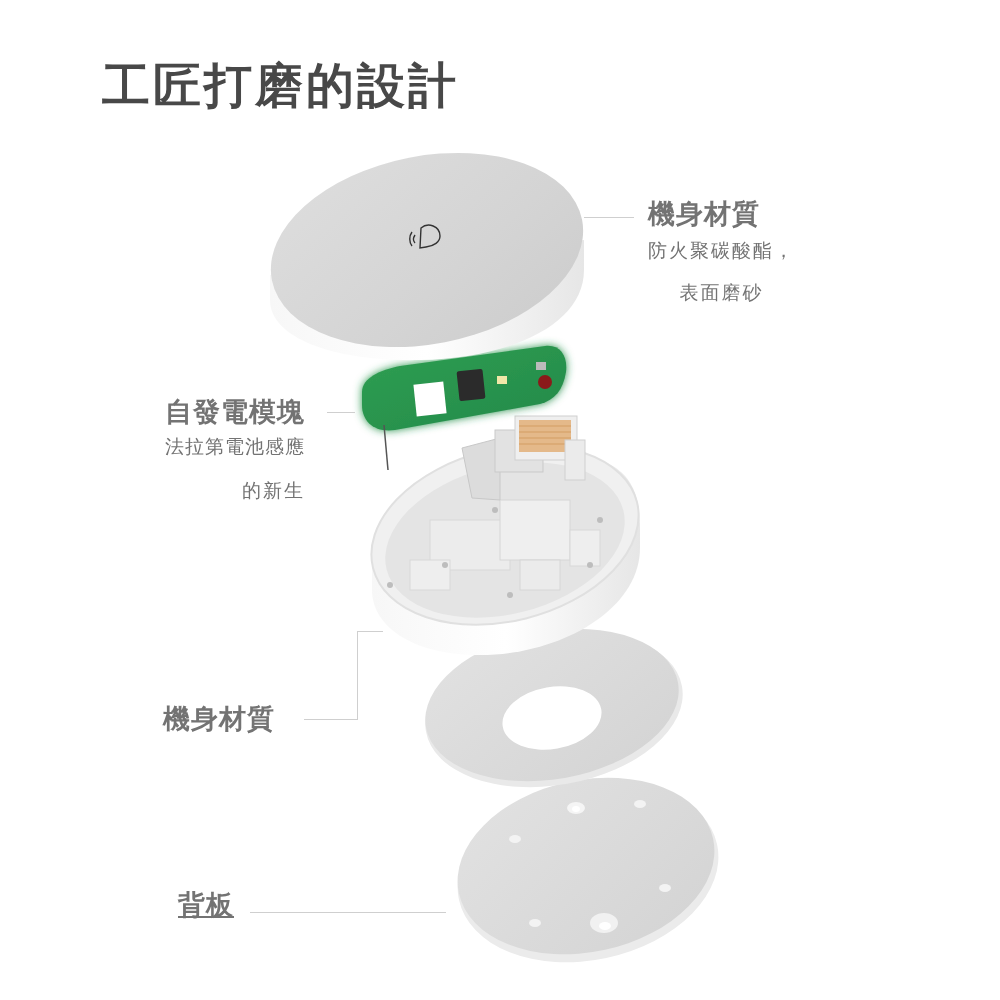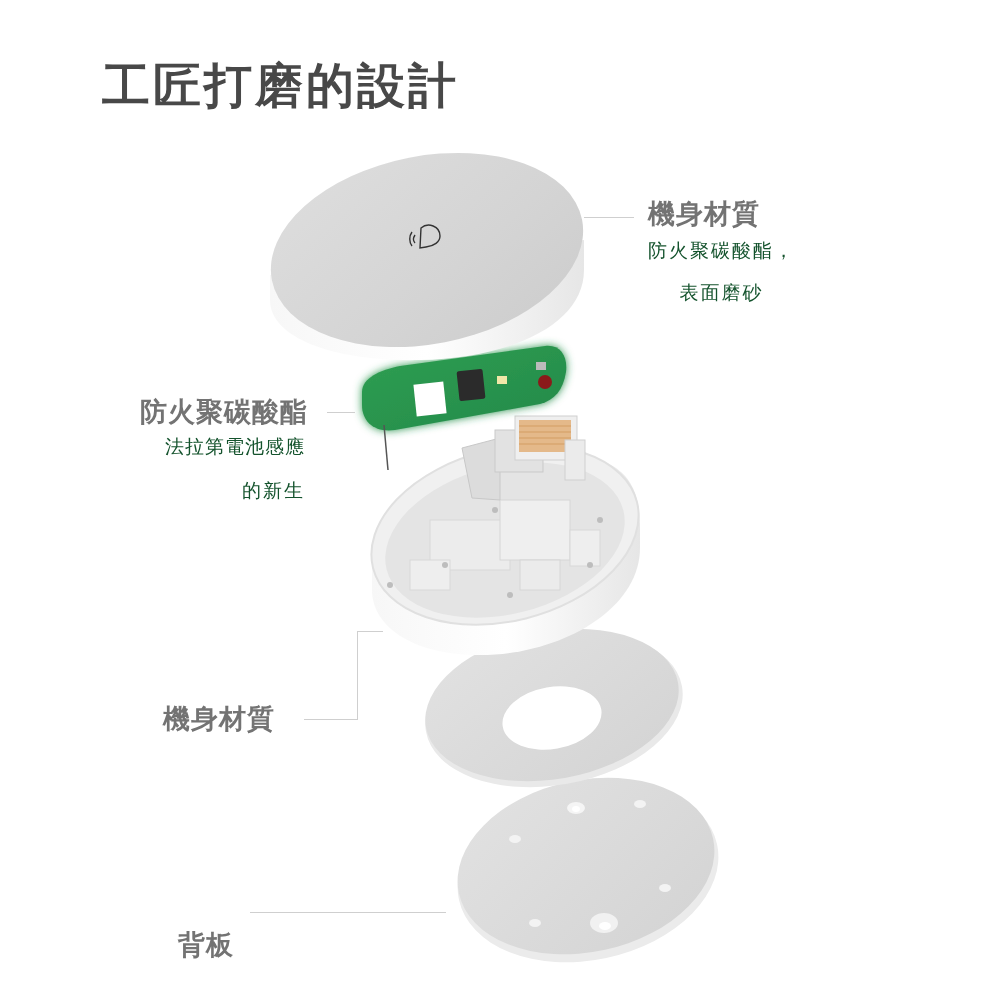--- a/index.html
+++ b/index.html
@@ -1,21 +1,21 @@
 <!DOCTYPE html>
 <html><head>
   <meta charset="utf-8">
   <style>
     html, body { margin: 0; padding: 0; background: #ffffff; }
     body { width: 1000px; height: 1000px; position: relative; overflow: hidden;
            font-family: "DejaVu Sans", "Liberation Sans", sans-serif; color: #444444; }
     .abs { position: absolute; }
     .title { left: 102px; top: 50px; font-size: 48px; font-weight: bold; color: #484848; letter-spacing: 3px; line-height: 70px; white-space: nowrap; }
     .lbl-h { font-size: 27px; font-weight: bold; color: #737373; line-height: 34px; white-space: nowrap; letter-spacing: 1px; }
-    .lbl-s { font-size: 19px; color: #14532d; line-height: 30px; white-space: nowrap; letter-spacing: 2px; }
+    .lbl-s { font-size: 19px; color: #737373; line-height: 30px; white-space: nowrap; letter-spacing: 2px; }
     .line { background: #cfcfcf; }
     svg.art { position: absolute; left: 0; top: 0; }
   </style>
 </head>
 <body>
 
 <div class="abs title">工匠打磨的設計</div>
 
 <svg class="art" width="1000" height="1000" viewBox="0 0 1000 1000">
   <defs>
@@ -125,20 +125,20 @@
 <div class="abs line" style="left:357px; top:631px; width:26px; height:1px;"></div>
 <div class="abs line" style="left:250px; top:912px; width:196px; height:1px;"></div>
 
 <div class="abs" style="left:648px; top:197px;">
   <div class="lbl-h">機身材質</div>
   <div class="lbl-s" style="margin-top:4px;">防火聚碳酸酯，</div>
   <div class="lbl-s" style="margin-top:12px;text-align:center;">表面磨砂</div>
 </div>
 
 <div class="abs" style="left:140px; top:395px; width:165px; text-align:right;">
-  <div class="lbl-h">防火聚碳酸酯</div>
+  <div class="lbl-h">自發電模塊</div>
   <div class="lbl-s" style="margin-top:2px; letter-spacing:1px;">法拉第電池感應</div>
   <div class="lbl-s" style="margin-top:14px;">的新生</div>
 </div>
 
 <div class="abs lbl-h" style="left:163px; top:702px;">機身材質</div>
 
-<div class="abs lbl-h" style="left:178px; top:928px;">背板</div>
+<div class="abs lbl-h" style="left:178px; top:888px;text-decoration:underline;">背板</div>
 
 </body></html>

